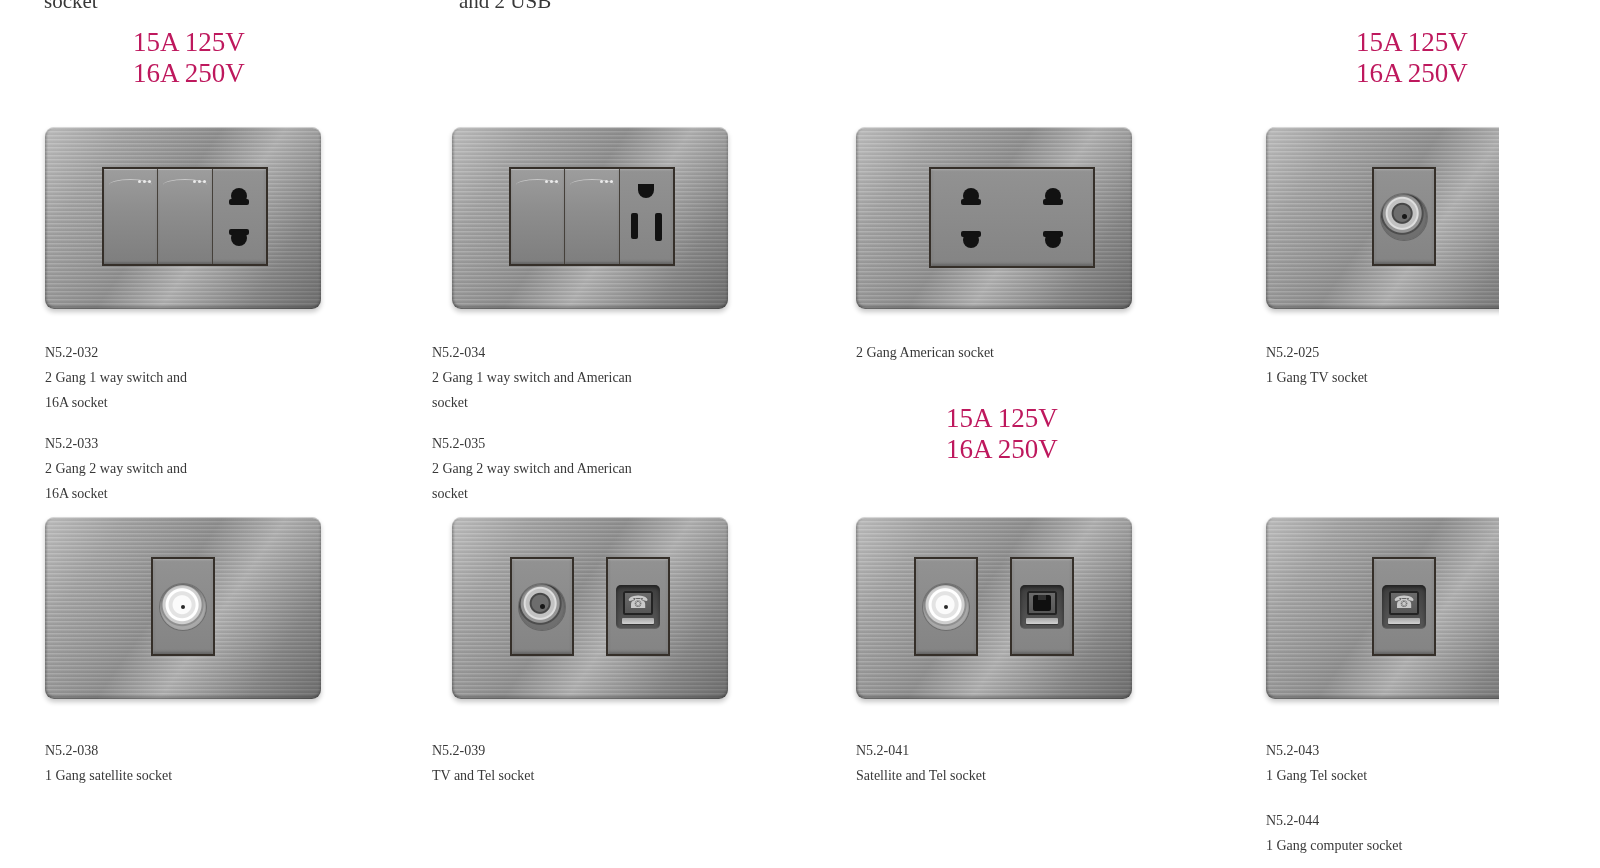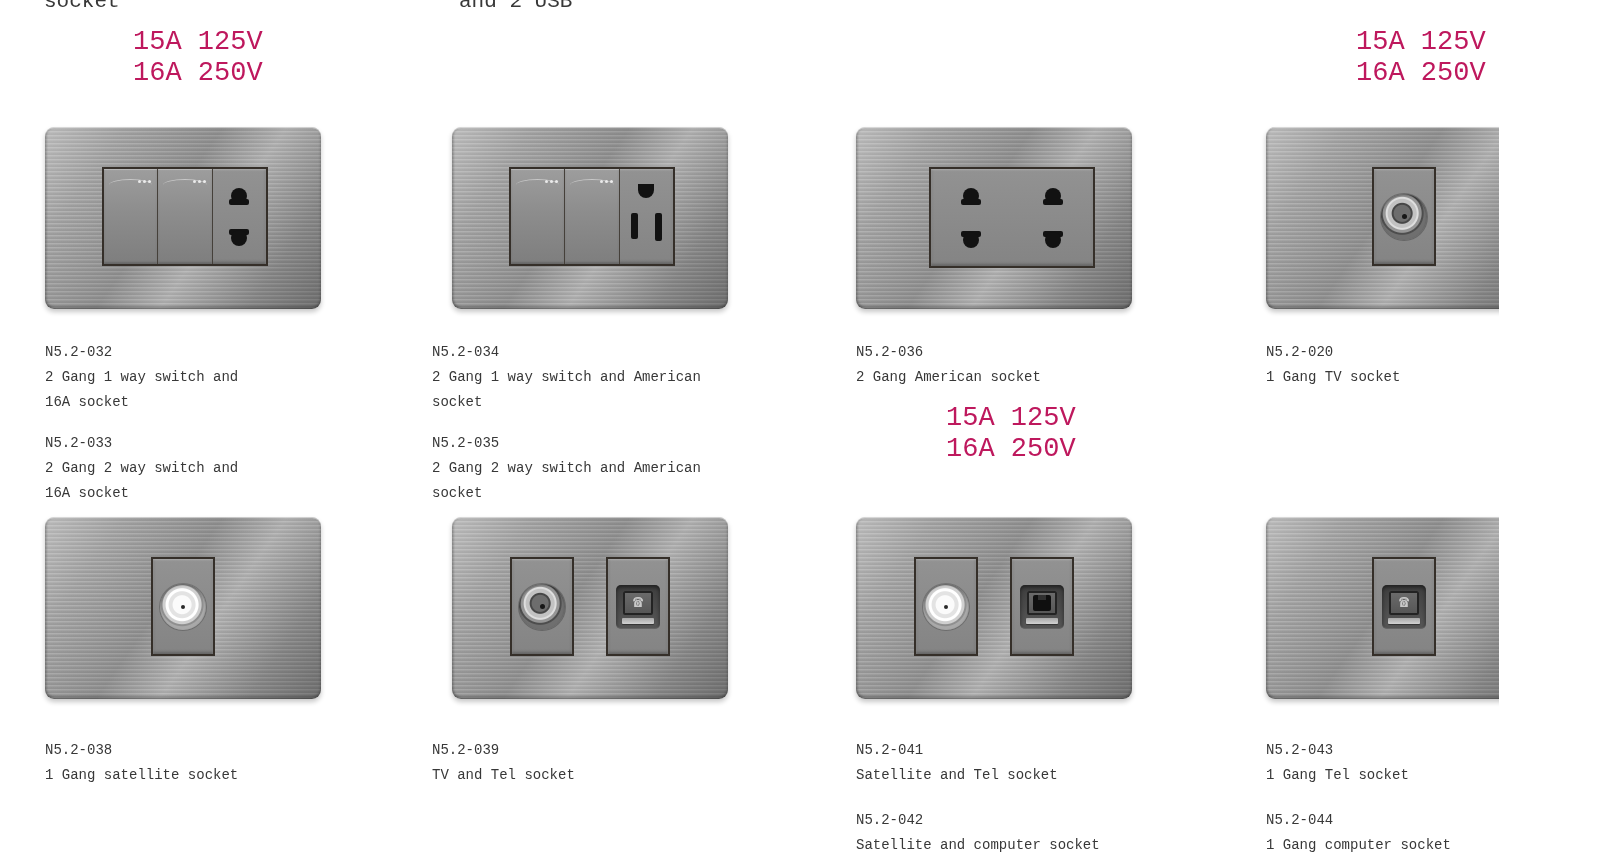--- a/index.html
+++ b/index.html
@@ -1,18 +1,18 @@
 <!DOCTYPE html>
 <html><head>
 <meta charset="utf-8">
 <style>
   html,body { margin:0; padding:0; background:#ffffff; }
   .page {
     position:relative; width:1499px; height:868px; overflow:hidden;
-    background:#ffffff; font-family:Liberation Mono, monospace; color:#383838;
+    background:#ffffff; font-family:Liberation Serif, serif; color:#383838;
   }
   
   .t { position:absolute; font-size:21px; line-height:25px; color:#383838; }
   .cap { position:absolute; font-size:14px; line-height:25px; color:#383838; }
   .cap .desc { white-space:pre-line; }
   .rating { position:absolute; font-size:27px; line-height:25px; color:#be185d; }
   
   .c1{left:45px} .c2{left:432px} .c3{left:856px} .c4{left:1266px}
   .b1r1{top:340px} .b2r1{top:431px} .b1r2{top:738px} .b2r2{top:808px}
   
@@ -206,28 +206,27 @@
     <div class="desc">2 Gang 1 way switch and American
 socket</div>
   </div>
   <div class="cap c2 b2r1">
     <div>N5.2-035</div>
     <div class="desc">2 Gang 2 way switch and American
 socket</div>
   </div>
 
   <div class="cap c3 b1r1">
-    <div>N5.2-036</div>
     <div class="desc">2 Gang American socket</div>
   </div>
   <div class="rating" style="top:406px; left:946px;">15A 125V</div>
   <div class="rating" style="top:437px; left:946px;">16A 250V</div>
 
   <div class="cap c4 b1r1">
-    <div>N5.2-020</div>
+    <div>N5.2-025</div>
     <div class="desc">1 Gang TV socket</div>
   </div>
 
   <div class="plate p1 r2">
     <div class="mod modnarrow mcenter">
       <div class="fconn"></div>
     </div>
   </div>
 
   <div class="plate p2 r2">
@@ -276,24 +275,20 @@
 
   <div class="cap c2 b1r2">
     <div>N5.2-039</div>
     <div class="desc">TV and Tel socket</div>
   </div>
 
   <div class="cap c3 b1r2">
     <div>N5.2-041</div>
     <div class="desc">Satellite and Tel socket</div>
   </div>
-  <div class="cap c3 b2r2">
-    <div>N5.2-042</div>
-    <div class="desc">Satellite and computer socket</div>
-  </div>
 
   <div class="cap c4 b1r2">
     <div>N5.2-043</div>
     <div class="desc">1 Gang Tel socket</div>
   </div>
   <div class="cap c4 b2r2">
     <div>N5.2-044</div>
     <div class="desc">1 Gang computer socket</div>
   </div>
 

